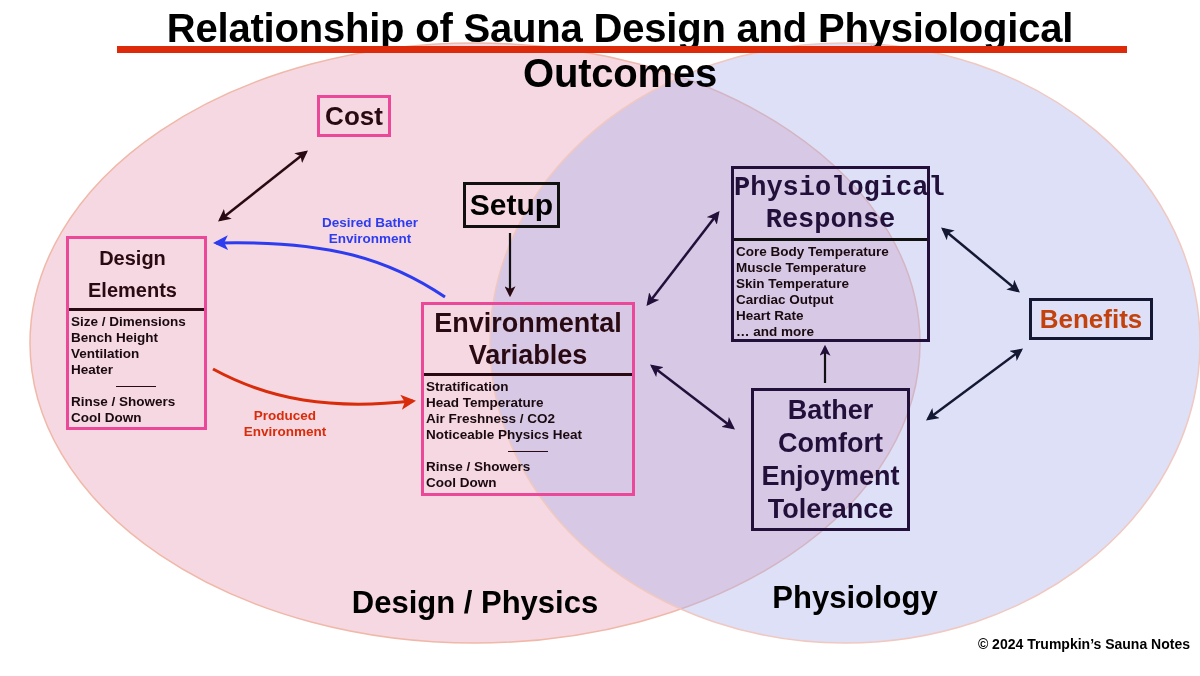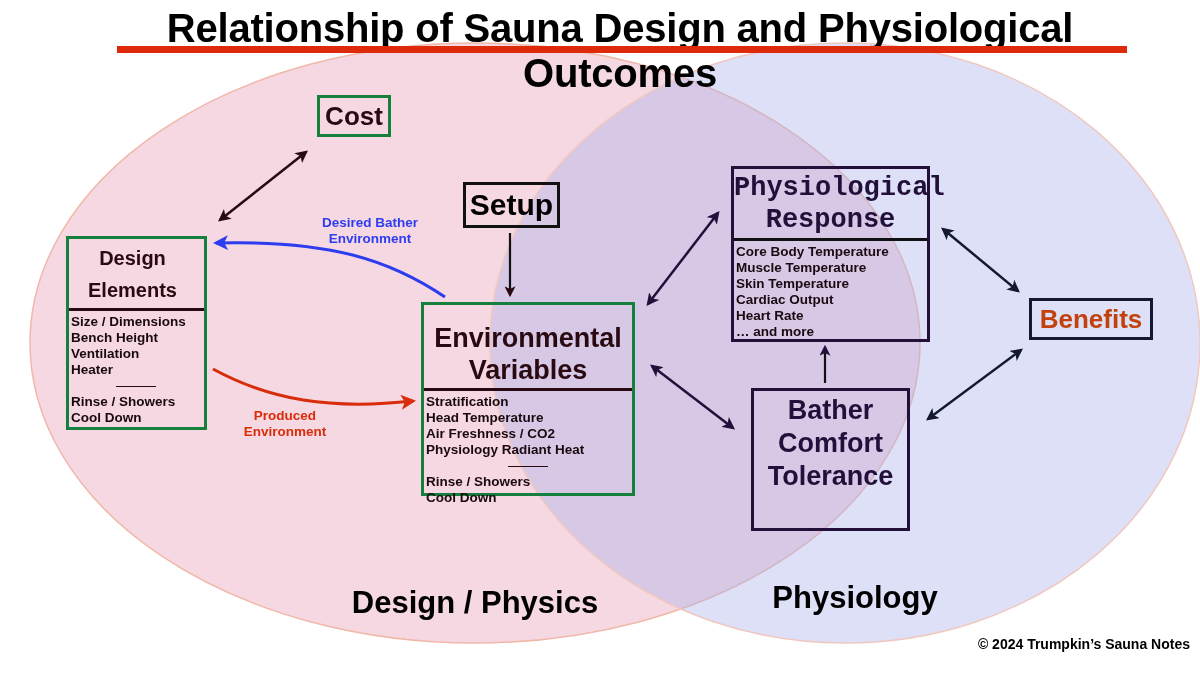--- a/index.html
+++ b/index.html
@@ -1,20 +1,20 @@
 <!DOCTYPE html>
 <html><head>
 <meta charset="utf-8">
 <style>
   html, body { margin: 0; padding: 0; background: #ffffff; }
   body { width: 1200px; height: 676px; position: relative; overflow: hidden; font-family: "Liberation Sans", sans-serif; }
   #diagram { position: absolute; left: 0; top: 0; }
   .title { position: absolute; left: 100px; top: 6px; width: 1040px; text-align: center; font-weight: bold; font-size: 40px; color: #000; letter-spacing: -0.2px; font-family: "Liberation Sans", sans-serif; }
   .title-rule { position: absolute; left: 117px; top: 46px; width: 1010px; height: 7px; background: #dd2a0b; }
-  .box { position: absolute; border: 3px solid #15803d; box-sizing: border-box; }
+  .box { position: absolute; border: 3px solid #ec4899; box-sizing: border-box; }
   .box .head { text-align: center; font-weight: bold; line-height: 1.0; }
   .box .body { border-top: 3px solid #2a0a12; font-weight: bold; font-size: 13.5px; line-height: 16px; padding: 3px 3px 2px 2px; color: #1a0a10; }
   .box .sep { text-align: center; line-height: 16px; }
   .sep span { display: inline-block; width: 40px; border-top: 1.5px solid #2a0a12; vertical-align: middle; }
   .lbl { position: absolute; font-weight: bold; text-align: center; }
   .dark { color: #2a0a12; }
   .purple-dark { color: #22103a; }
   .navy { color: #c2410c; }
 </style>
 </head>
@@ -74,29 +74,29 @@
     <div>Bench Height</div>
     <div>Ventilation</div>
     <div>Heater</div>
     <div class="sep"><span></span></div>
     <div>Rinse / Showers</div>
     <div>Cool Down</div>
   </div>
 </div>
 
 <div class="box" style="left:421px;top:302px;width:214px;height:194px;">
-  <div class="head dark" style="font-size:27px;padding:17px 0 2px 0;line-height:32px;">
+  <div class="head dark" style="font-size:27px;padding:2px 0 2px 0;line-height:32px;">
     <div>Environmental</div>
     <div>Variables</div>
   </div>
   <div class="body">
     <div>Stratification</div>
     <div>Head Temperature</div>
     <div>Air Freshness / CO2</div>
-    <div>Physiology Radiant Heat</div>
+    <div>Noticeable Physics Heat</div>
     <div class="sep"><span></span></div>
     <div>Rinse / Showers</div>
     <div>Cool Down</div>
   </div>
 </div>
 
 <div class="box" style="left:731px;top:166px;width:199px;height:176px;border-color:#22103a;">
   <div class="head purple-dark" style="font-size:27px;padding:3px 0 2px 0;line-height:32px;font-family:Liberation Mono, monospace;">
     <div>Physiological</div>
     <div>Response</div>
@@ -108,20 +108,21 @@
     <div>Cardiac Output</div>
     <div>Heart Rate</div>
     <div>… and more</div>
   </div>
 </div>
 
 <div class="box" style="left:751px;top:388px;width:159px;height:143px;border-color:#22103a;">
   <div class="head purple-dark" style="font-size:27px;line-height:33px;padding-top:3px;">
     <div>Bather</div>
     <div>Comfort</div>
+    <div>Enjoyment</div>
     <div>Tolerance</div>
   </div>
 </div>
 
 <div class="box" style="left:1029px;top:298px;width:124px;height:42px;border-color:#141833;">
   <div class="head navy" style="font-size:26px;line-height:36px;">Benefits</div>
 </div>
 
 <div class="lbl" style="left:300px;top:215px;width:140px;font-size:13.5px;line-height:16px;color:#2e3cf0;">
   <div>Desired Bather</div>

